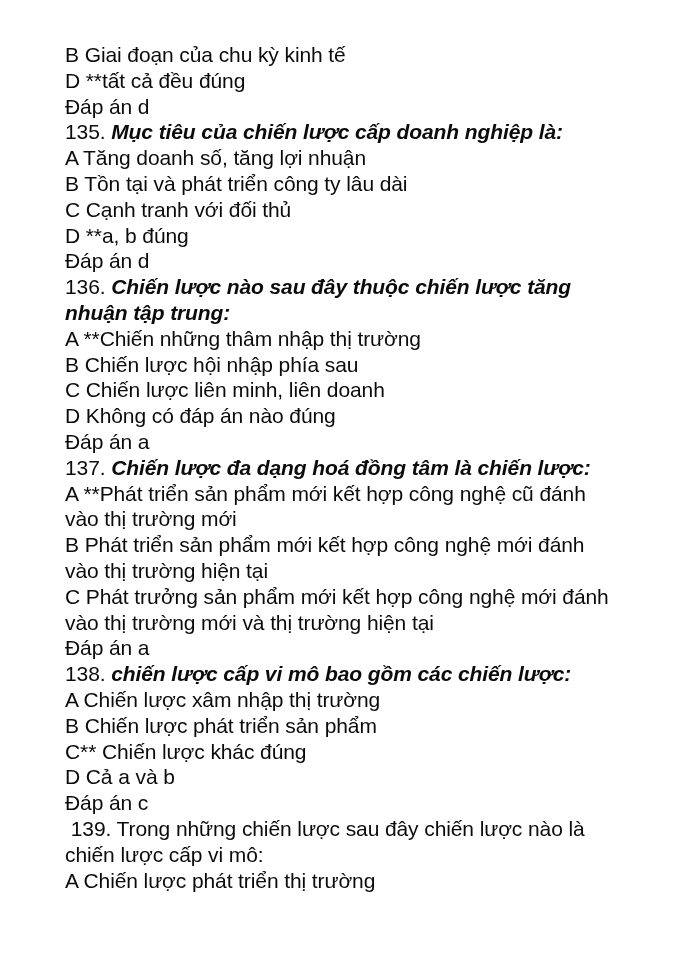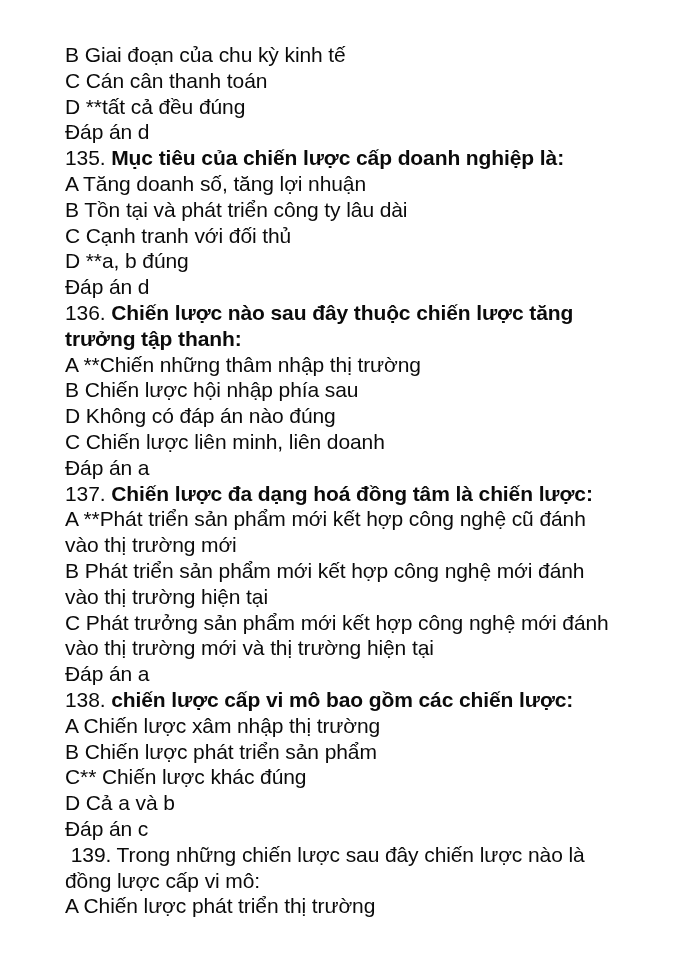--- a/index.html
+++ b/index.html
@@ -28,55 +28,55 @@
   }
   .line {
     font-size: 21px;
     line-height: 25.8px;
     color: #0b0b0b;
     white-space: pre;
     letter-spacing: -0.1px;
   }
   .line .b {
     font-weight: bold;
+    font-style: italic;
   }
 </style>
 </head>
 <body>
 
 <div class="page">
   <div class="text-block">
       <div class="line"><span>B Giai đoạn của chu kỳ kinh tế</span></div>
-      <div class="line"><span>C Cán cân thanh toán</span></div>
       <div class="line"><span>D **tất cả đều đúng</span></div>
       <div class="line"><span>Đáp án d</span></div>
       <div class="line"><span>135. </span><span class="b">Mục tiêu của chiến lược cấp doanh nghiệp là:</span></div>
       <div class="line"><span>A Tăng doanh số, tăng lợi nhuận</span></div>
       <div class="line"><span>B Tồn tại và phát triển công ty lâu dài</span></div>
       <div class="line"><span>C Cạnh tranh với đối thủ</span></div>
       <div class="line"><span>D **a, b đúng</span></div>
       <div class="line"><span>Đáp án d</span></div>
       <div class="line"><span>136. </span><span class="b">Chiến lược nào sau đây thuộc chiến lược tăng</span></div>
-      <div class="line"><span class="b">trưởng tập thanh:</span></div>
+      <div class="line"><span class="b">nhuận tập trung:</span></div>
       <div class="line"><span>A **Chiến những thâm nhập thị trường</span></div>
       <div class="line"><span>B Chiến lược hội nhập phía sau</span></div>
+      <div class="line"><span>C Chiến lược liên minh, liên doanh</span></div>
       <div class="line"><span>D Không có đáp án nào đúng</span></div>
-      <div class="line"><span>C Chiến lược liên minh, liên doanh</span></div>
       <div class="line"><span>Đáp án a</span></div>
       <div class="line"><span>137. </span><span class="b">Chiến lược đa dạng hoá đồng tâm là chiến lược:</span></div>
       <div class="line"><span>A **Phát triển sản phẩm mới kết hợp công nghệ cũ đánh</span></div>
       <div class="line"><span>vào thị trường mới</span></div>
       <div class="line"><span>B Phát triển sản phẩm mới kết hợp công nghệ mới đánh</span></div>
       <div class="line"><span>vào thị trường hiện tại</span></div>
       <div class="line"><span>C Phát trưởng sản phẩm mới kết hợp công nghệ mới đánh</span></div>
       <div class="line"><span>vào thị trường mới và thị trường hiện tại</span></div>
       <div class="line"><span>Đáp án a</span></div>
       <div class="line"><span>138. </span><span class="b">chiến lược cấp vi mô bao gồm các chiến lược:</span></div>
       <div class="line"><span>A Chiến lược xâm nhập thị trường</span></div>
       <div class="line"><span>B Chiến lược phát triển sản phẩm</span></div>
       <div class="line"><span>C** Chiến lược khác đúng</span></div>
       <div class="line"><span>D Cả a và b</span></div>
       <div class="line"><span>Đáp án c</span></div>
       <div class="line"><span> 139. Trong những chiến lược sau đây chiến lược nào là</span></div>
-      <div class="line"><span>đồng lược cấp vi mô:</span></div>
+      <div class="line"><span>chiến lược cấp vi mô:</span></div>
       <div class="line"><span>A Chiến lược phát triển thị trường</span></div>
     </div>
 </div>
 
 </body></html>

